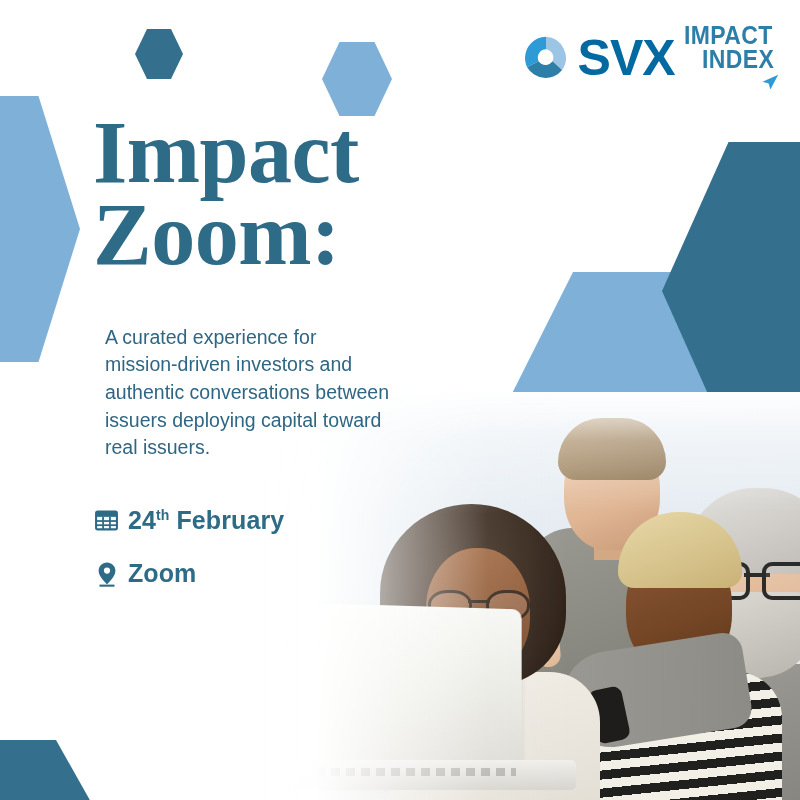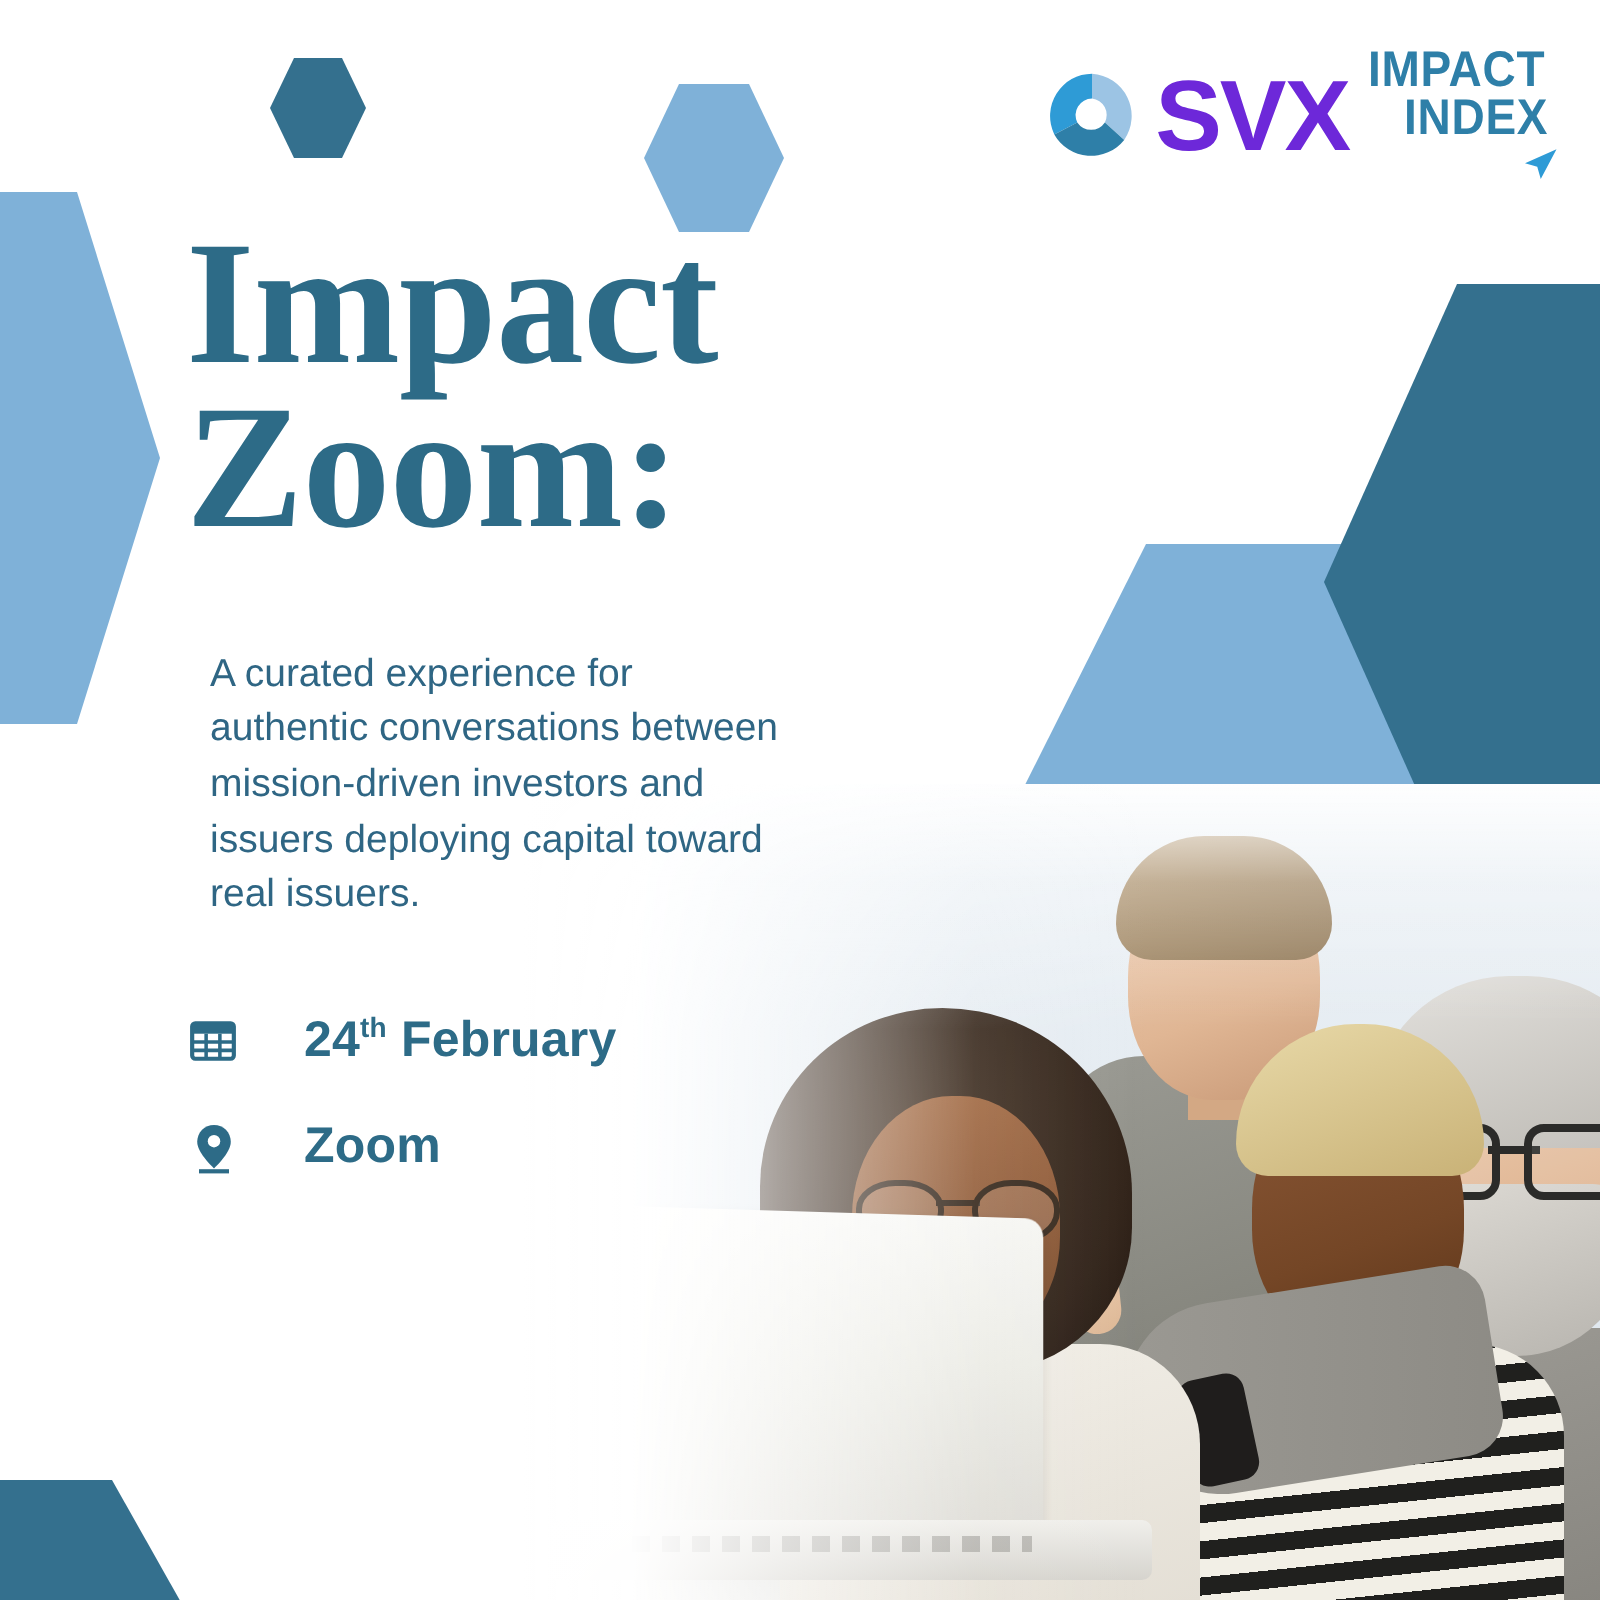--- a/index.html
+++ b/index.html
@@ -301,21 +301,21 @@
     top: 22px;
     display: flex;
     align-items: center;
     gap: 9px;
   }
   #logo-mark { width: 46px; height: 46px; flex: none; }
   #logo-svx {
     font-size: 50px;
     font-weight: 700;
     letter-spacing: -1px;
-    color: #6d28d9;
+    color: #0369a1;
     line-height: 0.86;
     font-family: "Liberation Sans", sans-serif;
   }
   #logo-words {
     display: flex;
     flex-direction: column;
     line-height: 0.94;
     padding-top: 2px;
   }
   .logo-word {
@@ -363,21 +363,21 @@
     color: #2F6684;
     font-weight: 400;
   }
   #body-copy .bc-line { display: block; }
 
   
   #meta { margin-top: 44px; }
   .meta-row {
     display: flex;
     align-items: center;
-    gap: 32px;
+    gap: 8px;
     margin-bottom: 24px;
   }
   .meta-icon {
     width: 27px;
     height: 29px;
     flex: none;
     display: flex;
     align-items: center;
     justify-content: center;
   }
@@ -483,22 +483,22 @@
 
   <div id="content">
     <h1 id="headline">
       <span class="hl-line">Impact</span>
       <span class="hl-line">Zoom:</span>
     </h1>
 
 
     <p id="body-copy">
       <span class="bc-line">A curated experience for</span>
+      <span class="bc-line">mission-driven investors and</span>
       <span class="bc-line">authentic conversations between</span>
-      <span class="bc-line">mission-driven investors and</span>
       <span class="bc-line">issuers deploying capital toward</span>
       <span class="bc-line">real issuers.</span>
     </p>
 
     <div id="meta">
       <div class="meta-row">
         <span class="meta-icon">
           <svg viewBox="0 0 24 24" width="25" height="25">
             <rect x="2" y="3.5" width="20" height="17" rx="1.5" fill="none" stroke="#2D6B87" stroke-width="2"></rect>
             <rect x="2" y="3.5" width="20" height="5" fill="#2D6B87"></rect>

